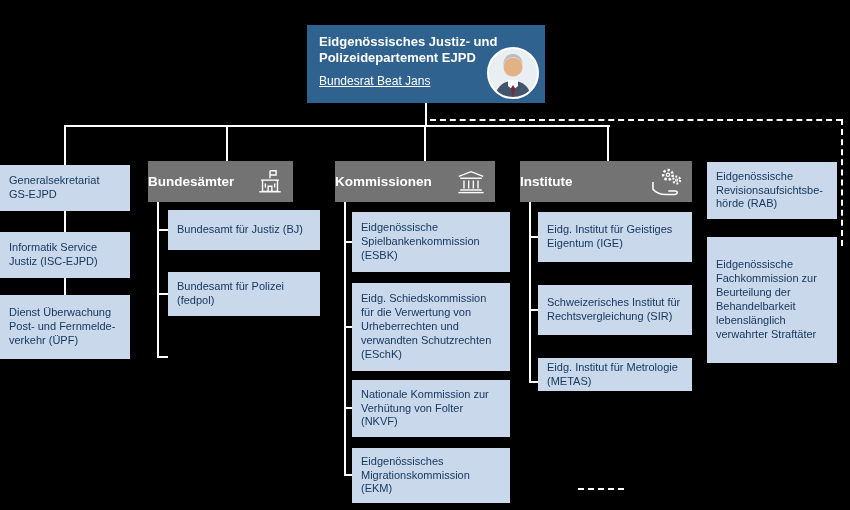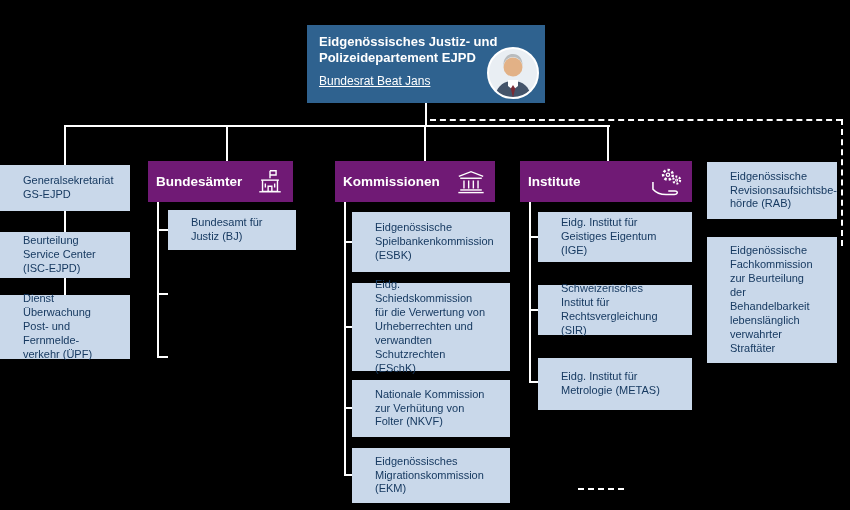--- a/index.html
+++ b/index.html
@@ -7,27 +7,27 @@
   body {
     width:850px; height:510px; position:relative; overflow:hidden;
     font-family:"Liberation Sans", sans-serif;
   }
   .stage { position:absolute; left:0; top:0; width:850px; height:510px; }
   .box { position:absolute; }
   .dark { background:#2f628f; color:#fff; }
   .light {
     background:#c9d8ea; color:#173a61;
     display:flex; align-items:center;
-    padding:5px 23px; font-size:11px; line-height:1.27;
+    padding:5px 9px; font-size:11px; line-height:1.27;
     hyphens:manual;
   }
   .header {
-    background:#701a75; color:#fff;
+    background:#737373; color:#fff;
     display:flex; align-items:center; justify-content:space-between;
-    padding:0 9px 0 8px; font-weight:bold; font-size:13.5px;
+    padding:0 9px 0 0; font-weight:bold; font-size:13.5px;
   }
   .hicon { display:flex; align-items:center; }
   .line { position:absolute; background:#fff; }
   .dash-h { position:absolute; border-top:2px dashed #fff; height:0; }
   .dash-v { position:absolute; border-left:2px dashed #fff; width:0; }
   .dept { padding:9px 12px; }
   .dept-title { font-weight:bold; font-size:13px; line-height:1.25; width:186px; }
   .dept-head { font-size:12px; margin-top:7px;text-decoration:underline; }
   .avatar { position:absolute; right:5px; top:21px; width:54px; height:54px; }
 </style>
@@ -80,21 +80,21 @@
           <path d="M27 39 l-2.2 3.5 2.2 9 2.2-9 z" fill="#7c2a35"></path>
           <circle cx="27" cy="21" r="9.5" fill="#e2b186"></circle>
           <path d="M17.5 20.5 a9.5 9.5 0 0 1 19 0 c0.5-8-3.5-12.5-9.5-12.5 s-10 4.5-9.5 12.5 z" fill="#b9bcbe"></path>
         </g>
         <circle cx="27" cy="27" r="25" fill="none" stroke="#ffffff" stroke-width="2"></circle>
       </svg>
     </div>
   </div>
 
   <div class="box light" style="left:0;top:165px;width:130px;height:46px">Generalsekretariat GS-EJPD</div>
-  <div class="box light" style="left:0;top:232px;width:130px;height:46px">Beurteilung Service Center (ISC-EJPD)</div>
+  <div class="box light" style="left:0;top:232px;width:130px;height:46px">Informatik Service Justiz (ISC-EJPD)</div>
   <div class="box light" style="left:0;top:295px;width:130px;height:64px">Dienst Überwachung Post- und Fernmelde­verkehr (ÜPF)</div>
 
   <div class="box header" style="left:148px;top:161px;width:145px;height:41px">
     <span>Bundesämter</span>
     <span class="hicon">
       <svg viewBox="0 0 30 30" width="28" height="28" fill="none" stroke="#ffffff" stroke-width="1.5">
         <path d="M15 3 v8"></path>
         <path d="M15 3 h6.5 v4.5 h-6.5"></path>
         <path d="M5.5 13 h19"></path>
         <path d="M7 13 v12 h16 v-12"></path>
@@ -124,27 +124,28 @@
       <svg viewBox="0 0 34 31" width="33" height="30" fill="none" stroke="#ffffff">
         <circle cx="18.5" cy="8" r="5" stroke-width="2.6" stroke-dasharray="2.4 2.1"></circle>
         <circle cx="18.5" cy="8" r="1.7" stroke-width="1.3"></circle>
         <circle cx="27.5" cy="13.5" r="3.6" stroke-width="2.2" stroke-dasharray="2 1.8"></circle>
         <circle cx="27.5" cy="13.5" r="1.1" stroke-width="1.1"></circle>
         <path d="M3 15.5 v7.5 c3.5 4 8.5 5.5 13.5 5.5 h8.5 c3.8 0 4.2-3.8 0.8-3.8 h-7" stroke-width="1.6"></path>
       </svg>
     </span>
   </div>
 
-  <div class="box light" style="left:168px;top:210px;width:128px;height:40px">Bundesamt für Justiz (BJ)</div>
+  <div class="box light" style="left:168px;top:210px;width:152px;height:40px">Bundesamt für Justiz (BJ)</div>
+  <div class="box light" style="left:168px;top:272px;width:152px;height:44px">Bundesamt für Polizei (fedpol)</div>
 
   <div class="box light" style="left:352px;top:212px;width:158px;height:60px">Eidgenössische Spielbankenkommission (ESBK)</div>
   <div class="box light" style="left:352px;top:283px;width:158px;height:88px">Eidg. Schiedskommission für die Verwertung von Urheberrechten und verwandten Schutzrechten (ESchK)</div>
   <div class="box light" style="left:352px;top:380px;width:158px;height:57px">Nationale Kommission zur Verhütung von Folter (NKVF)</div>
   <div class="box light" style="left:352px;top:448px;width:158px;height:55px">Eidgenössisches Migrationskommission (EKM)</div>
 
   <div class="box light" style="left:538px;top:212px;width:154px;height:50px">Eidg. Institut für Geistiges Eigentum (IGE)</div>
   <div class="box light" style="left:538px;top:285px;width:154px;height:50px">Schweizerisches Institut für Rechtsvergleichung (SIR)</div>
-  <div class="box light" style="left:538px;top:358px;width:154px;height:52px">Eidg. Institut für Metrologie (METAS)</div>
+  <div class="box light" style="left:538px;top:358px;width:154px;height:33px">Eidg. Institut für Metrologie (METAS)</div>
 
   <div class="box light" style="left:707px;top:162px;width:130px;height:57px">Eidgenössische Revisionsaufsichtsbe­hörde (RAB)</div>
   <div class="box light" style="left:707px;top:237px;width:130px;height:126px">Eidgenössische Fachkommission zur Beurteilung der Behandelbarkeit lebenslänglich verwahrter Straftäter</div>
 
 </div>
 
 </body></html>

